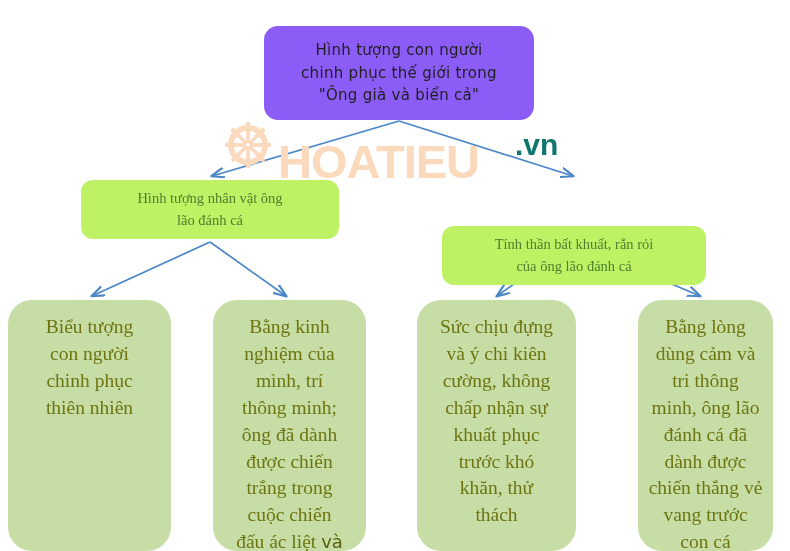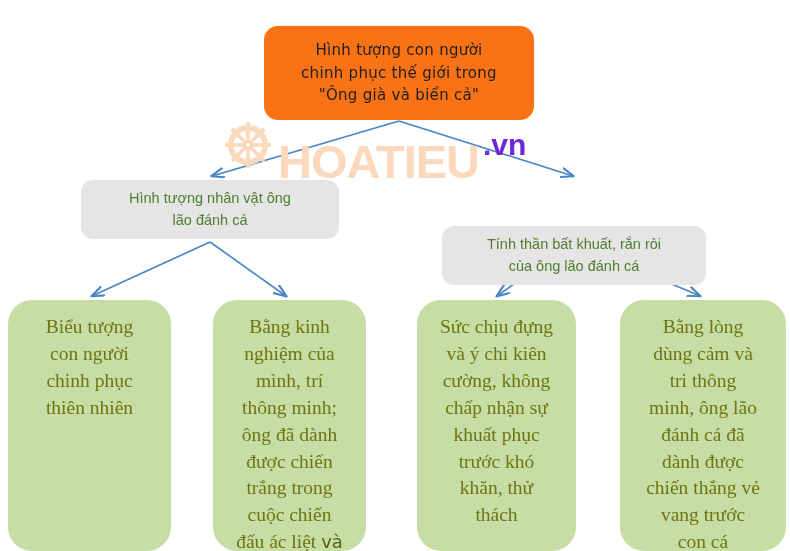--- a/index.html
+++ b/index.html
@@ -48,55 +48,56 @@
     font-weight: bold;
     letter-spacing: -1px;
     color: #fbd9bd;
     line-height: 1;
     white-space: nowrap;
     margin-top: 32px;
   }
   #watermark .wm-tld {
     font-size: 30px;
     font-weight: bold;
-    color: #6d28d9;
+    color: #0f766e;
+    margin-left: 32px;
   }
 
   
   .node {
     position: absolute;
     box-sizing: border-box;
     display: flex;
     align-items: center;
     justify-content: center;
     text-align: center;
   }
 
   .node-top {
     left: 264px;
     top: 26px;
     width: 270px;
     height: 94px;
-    background: #f97316;
+    background: #8b5cf6;
     border-radius: 14px;
     color: #1f1f1f;
     font-family: "DejaVu Sans", sans-serif;
     font-size: 15px;
     line-height: 1.52;
     letter-spacing: 0.3px;
     padding: 0 10px;
   }
 
   .node-mid {
     top: 180px;
     height: 59px;
-    background: #e5e5e5;
+    background: #bef264;
     border-radius: 12px;
     color: #4e7d2f;
-    font-family: Liberation Sans, sans-serif;
+    font-family: Liberation Serif, serif;
     font-size: 14.5px;
     line-height: 1.45;
     padding: 0 12px;
   }
   .node-mid.mid-left  { left: 81px;  width: 258px; }
   .node-mid.mid-right { left: 442px; width: 264px; margin-top: 46px; }
 
   .node-leaf {
     top: 300px;
     height: 251px;
@@ -105,21 +106,21 @@
     color: #6e7410;
     font-family: "Liberation Serif", serif;
     font-size: 19.5px;
     line-height: 1.38;
     align-items: flex-start;
     padding: 14px 8px 0 8px;
   }
   .node-leaf.leaf-1 { left: 8px;   width: 163px; }
   .node-leaf.leaf-2 { left: 213px; width: 153px; }
   .node-leaf.leaf-3 { left: 417px; width: 159px; }
-  .node-leaf.leaf-4 { left: 620px; width: 166px; text-align: center; }
+  .node-leaf.leaf-4 { left: 638px; width: 135px; text-align: center; }
 
   .leaf-tail {
     font-family: "DejaVu Sans", sans-serif;
     font-size: 18px;
     color: #5a5f0c;
   }
 </style>
 </head>
 <body>
 

